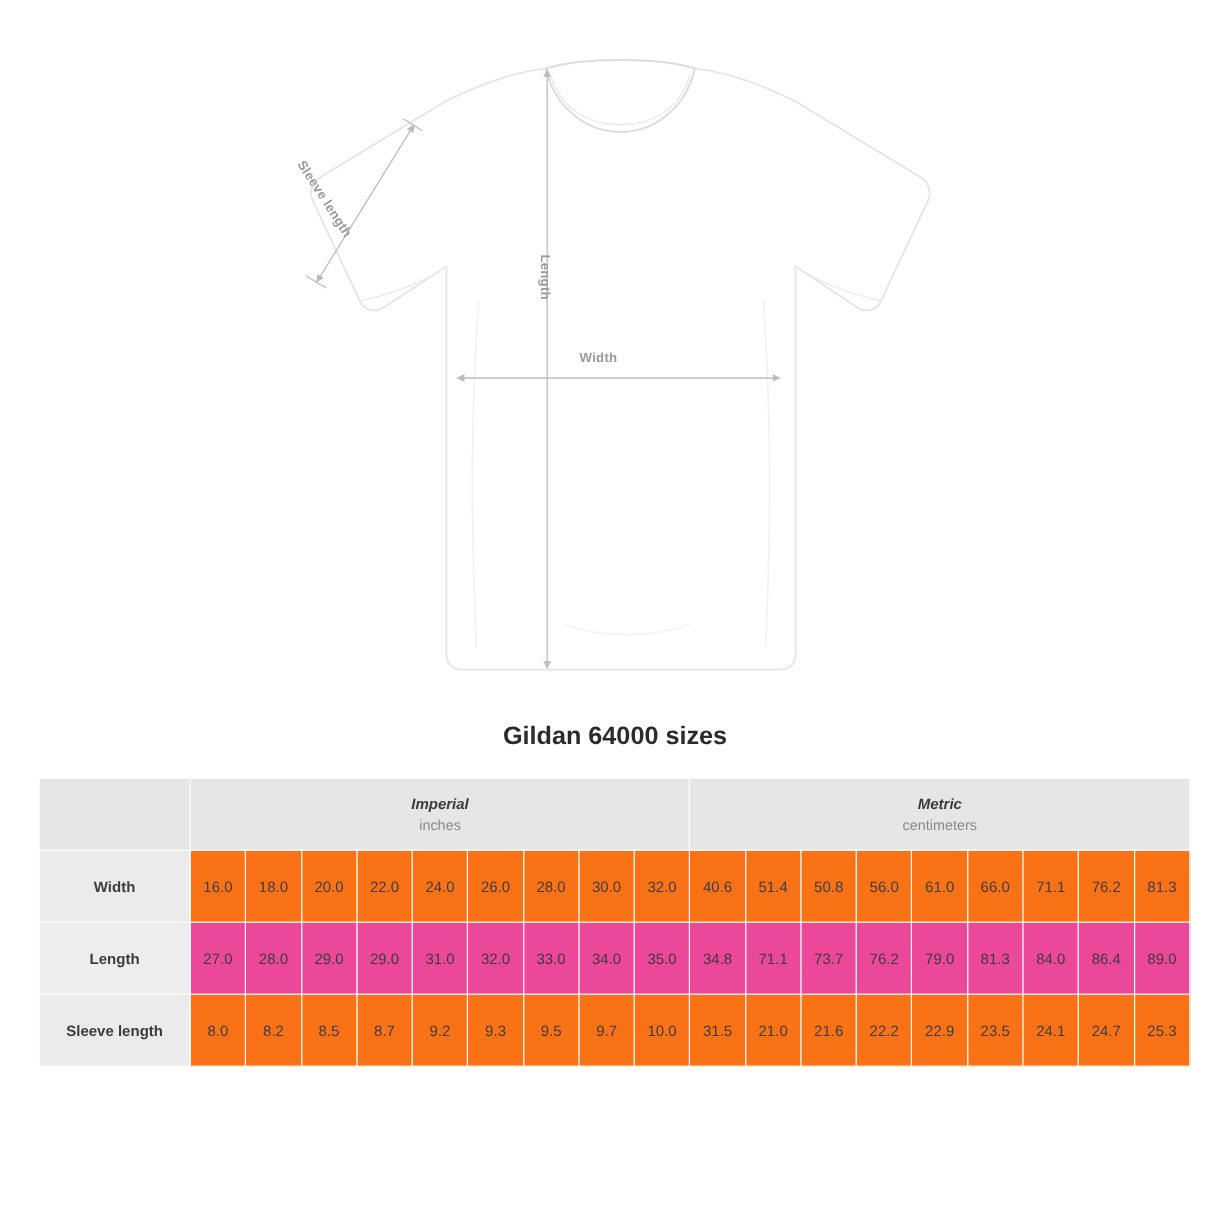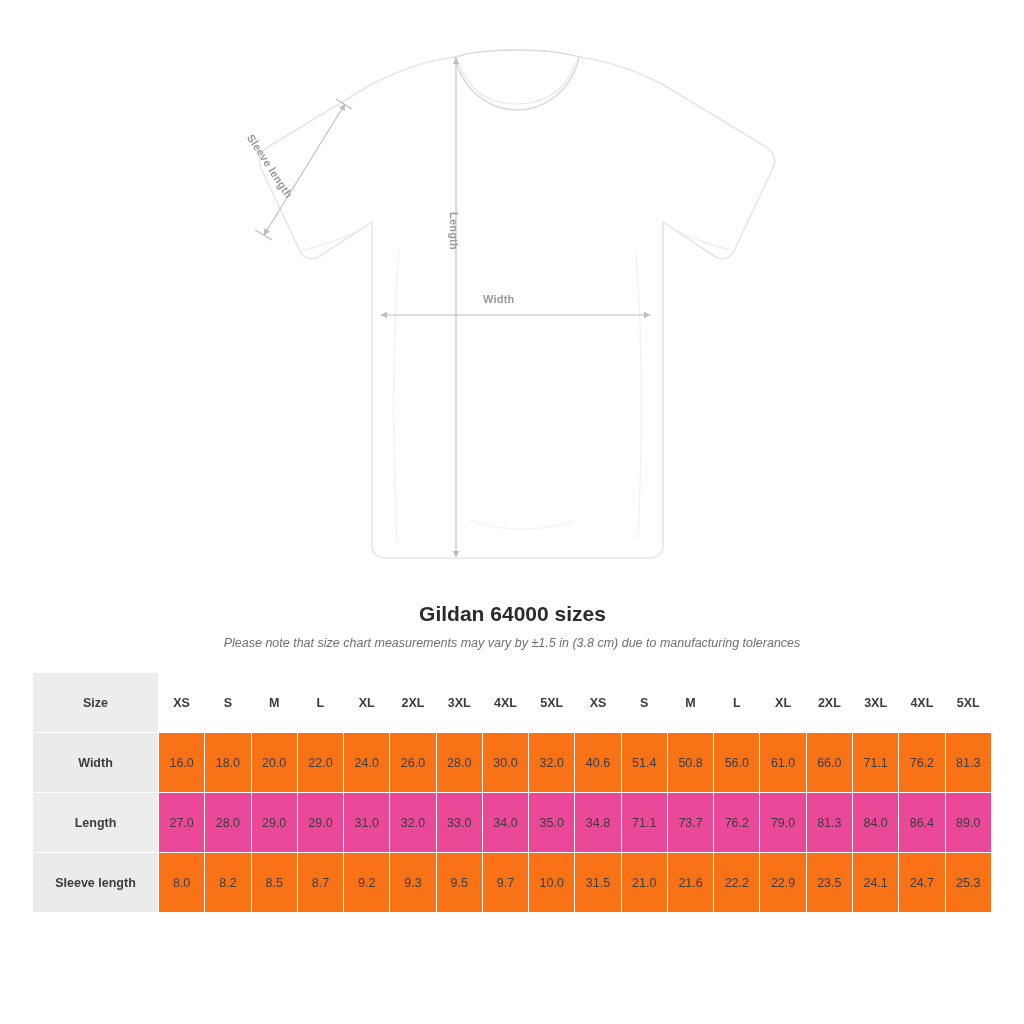--- a/index.html
+++ b/index.html
@@ -200,51 +200,40 @@
       <line x1="381" y1="315" x2="650" y2="315" stroke="#bdbdbd" stroke-width="1.1" marker-start="url(#arrTail)" marker-end="url(#arrHead)"></line>
     </svg>
 
     <div class="dim-label sleeve">Sleeve length</div>
     <div class="dim-label length">Length</div>
     <div class="dim-label width">Width</div>
   </div>
 
   <div class="title-block">
     <h1 class="chart-title">Gildan 64000 sizes</h1>
-    <p class="chart-note">Please note that size chart measurements may vary by ±1.5 in (3.8 cm) due to manufacturing tolerances</p>
   </div>
 
   <div class="table-wrap">
     <table class="size-table">
       <colgroup>
         <col class="first-col">
       </colgroup>
       <tbody>
-
-        <tr class="size-head-row">
-          <th class="row-label">Size</th>
-          <th class="col-head">XS</th>
-          <th class="col-head">S</th>
-          <th class="col-head">M</th>
-          <th class="col-head">L</th>
-          <th class="col-head">XL</th>
-          <th class="col-head">2XL</th>
-          <th class="col-head">3XL</th>
-          <th class="col-head">4XL</th>
-          <th class="col-head">5XL</th>
-          <th class="col-head">XS</th>
-          <th class="col-head">S</th>
-          <th class="col-head">M</th>
-          <th class="col-head">L</th>
-          <th class="col-head">XL</th>
-          <th class="col-head">2XL</th>
-          <th class="col-head">3XL</th>
-          <th class="col-head">4XL</th>
-          <th class="col-head">5XL</th>
+        <tr>
+          <td class="corner-cell"></td>
+          <td class="unit-head" colspan="9">
+            <span>Imperial</span>
+            <span class="unit-sub">inches</span>
+          </td>
+          <td class="unit-head" colspan="9">
+            <span>Metric</span>
+            <span class="unit-sub">centimeters</span>
+          </td>
         </tr>
+
 
         <tr class="row-alt">
           <td class="row-label">Width</td>
           <td class="val">16.0</td>
           <td class="val">18.0</td>
           <td class="val">20.0</td>
           <td class="val">22.0</td>
           <td class="val">24.0</td>
           <td class="val">26.0</td>
           <td class="val">28.0</td>

